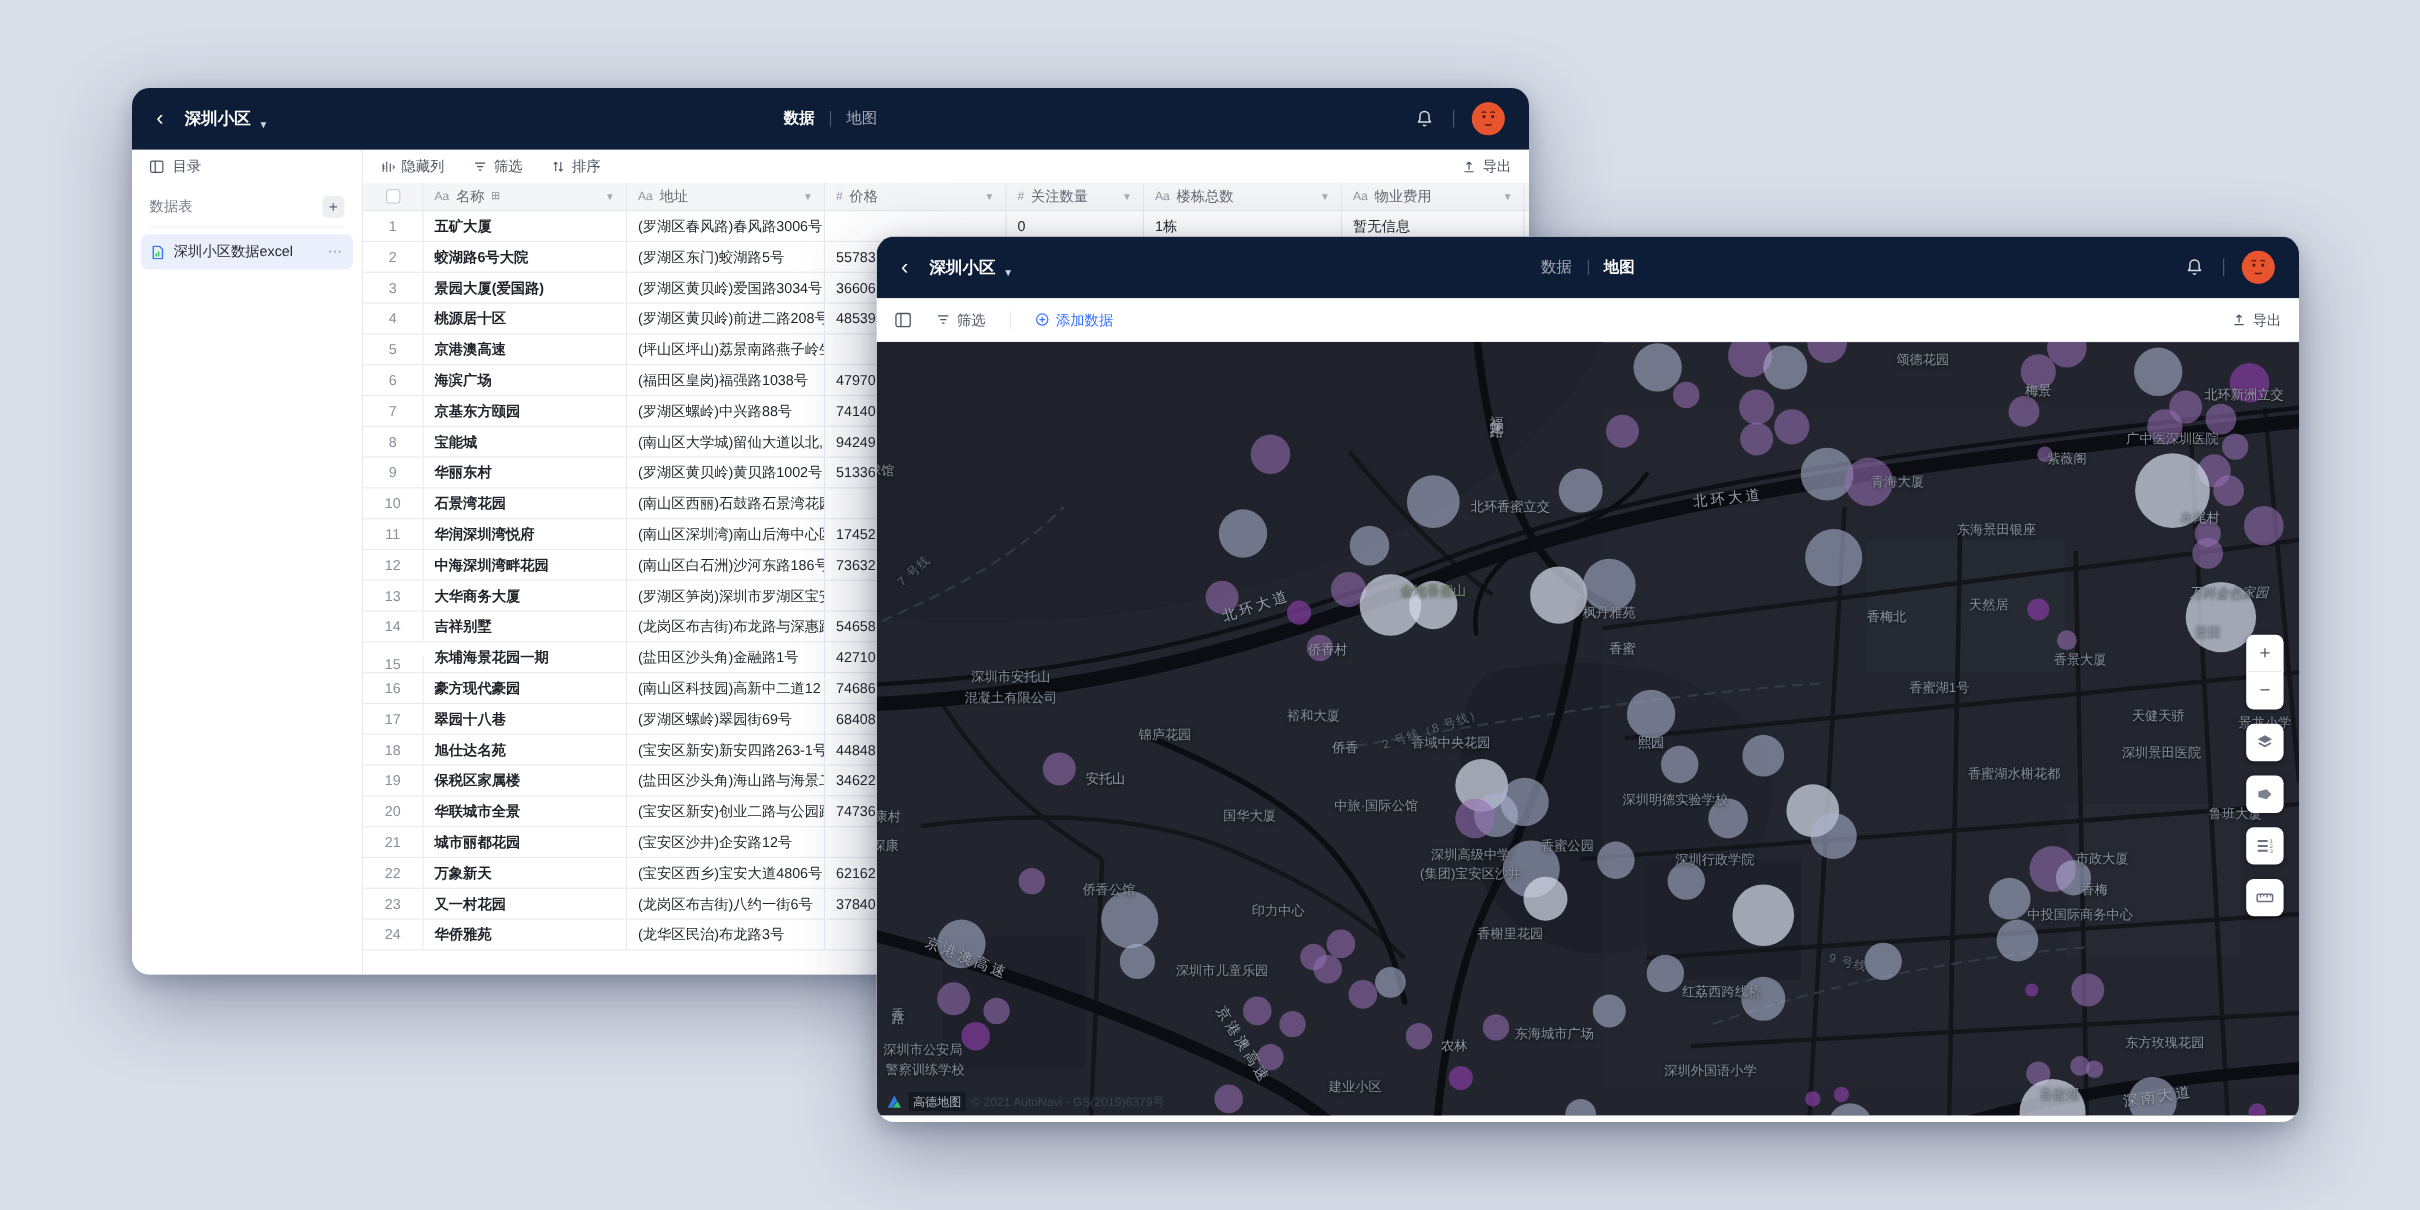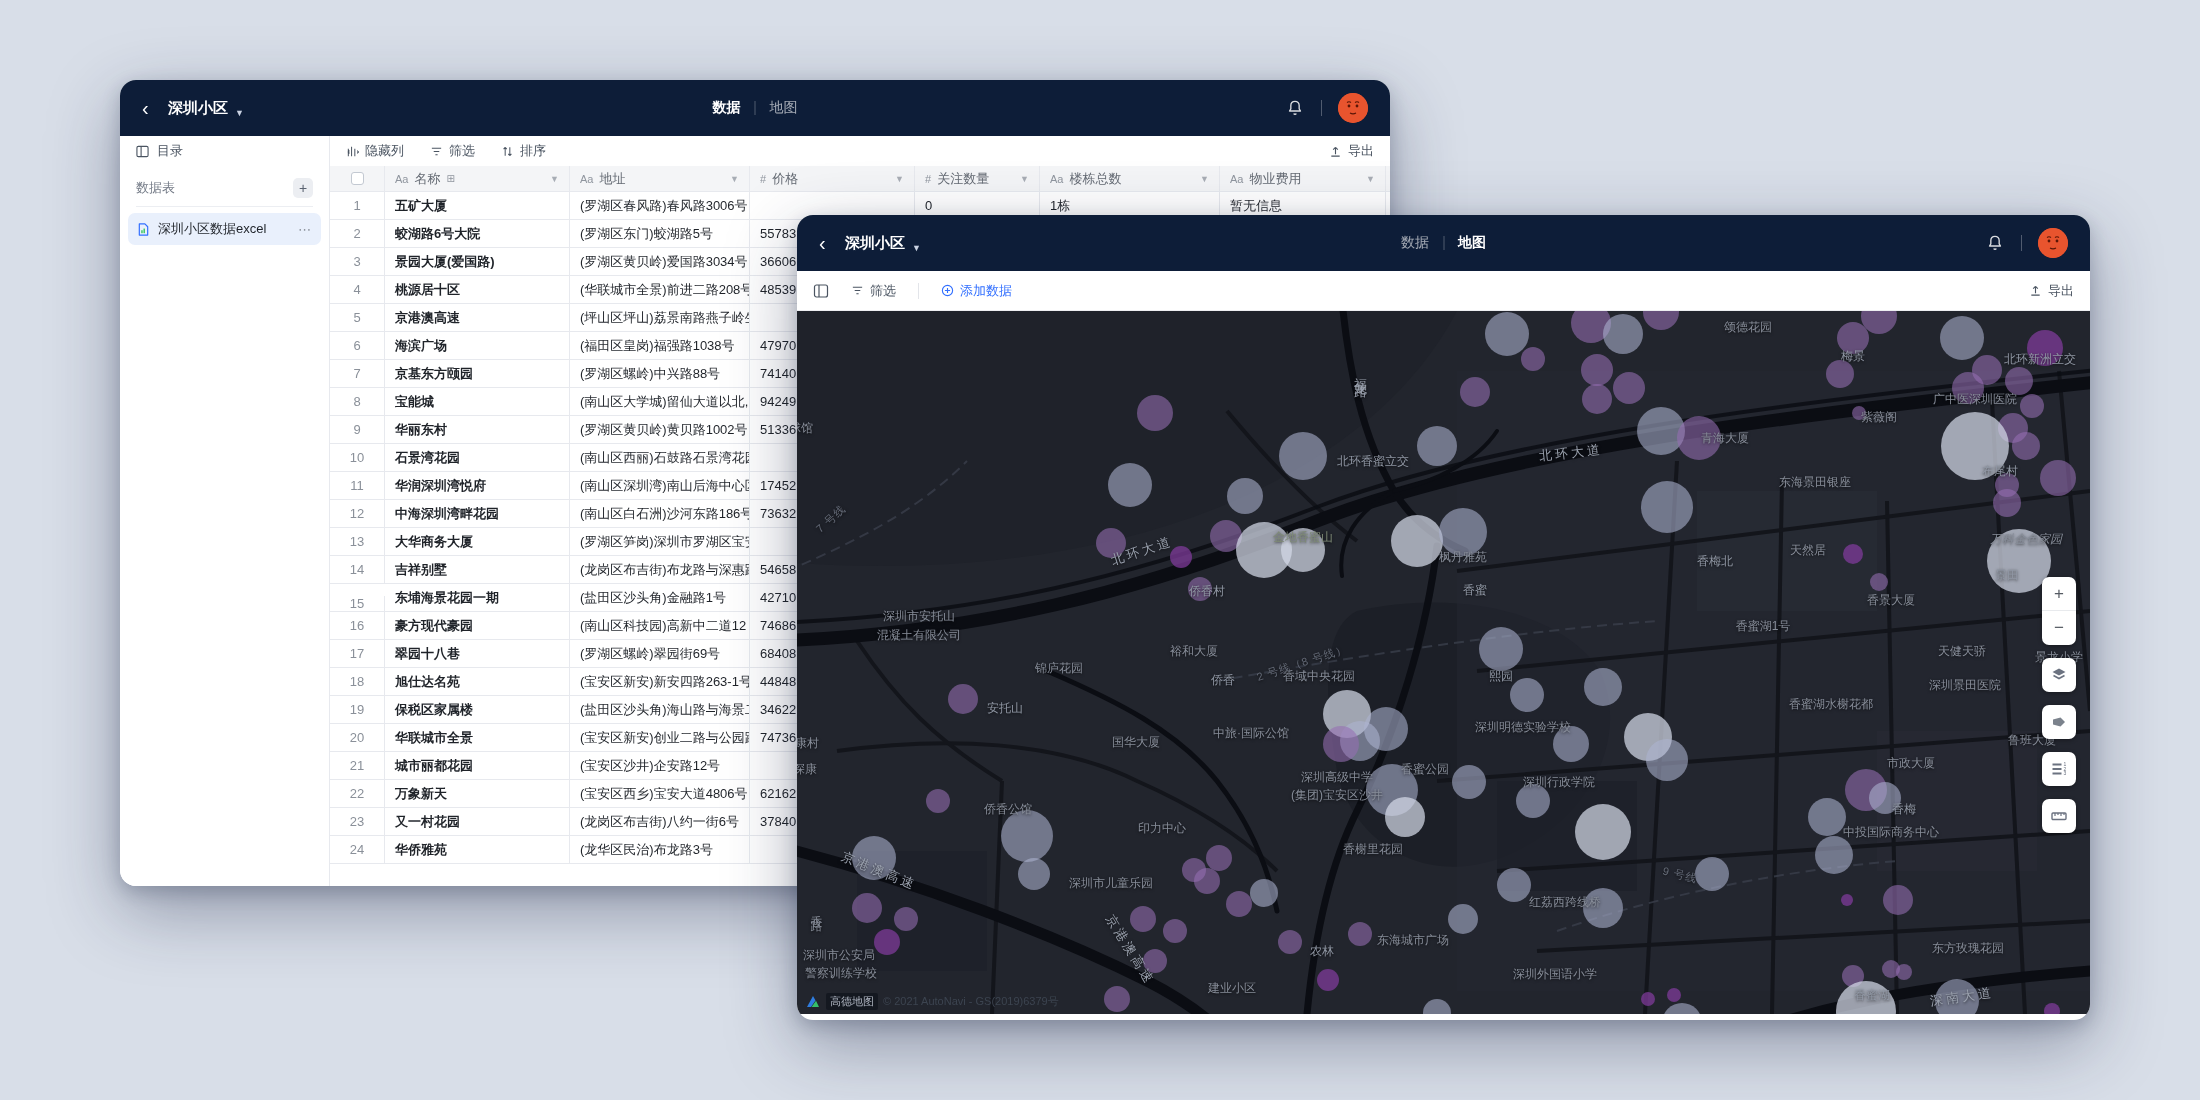--- a/index.html
+++ b/index.html
@@ -238,21 +238,21 @@
             <div class="tcell cell-name" style="width: 185px;">景园大厦(爱国路)</div>
             <div class="tcell" style="width: 180px;">(罗湖区黄贝岭)爱国路3034号</div>
             <div class="tcell" style="width: 165px;">36606</div>
             <div class="tcell" style="width: 125px;"></div>
             <div class="tcell" style="width: 180px;"></div>
             <div class="tcell" style="width: 166px;"></div>
           </div>
           <div class="trow">
             <div class="tcell numcol" style="width: 55px;">4</div>
             <div class="tcell cell-name" style="width: 185px;">桃源居十区</div>
-            <div class="tcell" style="width: 180px;">(华联城市全景)前进二路208号</div>
+            <div class="tcell" style="width: 180px;">(罗湖区黄贝岭)前进二路208号</div>
             <div class="tcell" style="width: 165px;">48539</div>
             <div class="tcell" style="width: 125px;"></div>
             <div class="tcell" style="width: 180px;"></div>
             <div class="tcell" style="width: 166px;"></div>
           </div>
           <div class="trow">
             <div class="tcell numcol" style="width: 55px;">5</div>
             <div class="tcell cell-name" style="width: 185px;">京港澳高速</div>
             <div class="tcell" style="width: 180px;">(坪山区坪山)荔景南路燕子岭生</div>
             <div class="tcell" style="width: 165px;"></div>
@@ -695,21 +695,21 @@
         <div class="mlabel" style="left: 1094px; top: 289px;">香景大厦</div>
         <div class="mlabel" style="left: 966px; top: 315px;">香蜜湖1号</div>
         <div class="mlabel area" style="left: 704px; top: 365px;">熙园</div>
         <div class="mlabel" style="left: 726px; top: 416px;">深圳明德实验学校</div>
         <div class="mlabel" style="left: 762px; top: 471px;">深圳行政学院</div>
         <div class="mlabel" style="left: 1034px; top: 393px;">香蜜湖水榭花都</div>
         <div class="mlabel" style="left: 1165px; top: 340px;">天健天骄</div>
         <div class="mlabel" style="left: 1168px; top: 374px;">深圳景田医院</div>
         <div class="mlabel" style="left: 1262px; top: 346px;">景龙小学</div>
         <div class="mlabel" style="left: 1235px; top: 429px;">鲁班大厦</div>
-        <div class="mlabel" style="left: 1114px; top: 452px;">市政大厦</div>
+        <div class="mlabel" style="left: 1114px; top: 470px;">市政大厦</div>
         <div class="mlabel area" style="left: 1107px; top: 498px;">香梅</div>
         <div class="mlabel" style="left: 1094px; top: 521px;">中投国际商务中心</div>
         <div class="mlabel metro" style="left: 883px; top: 564px; transform: translate(-50%, -50%) rotate(14deg);">9 号线</div>
         <div class="mlabel" style="left: 768px; top: 591px;">红荔西跨线桥</div>
         <div class="mlabel" style="left: 758px; top: 663px;">深圳外国语小学</div>
         <div class="mlabel" style="left: 1171px; top: 637px;">东方玫瑰花园</div>
         <div class="mlabel road" style="left: 1165px; top: 686px; transform: translate(-50%, -50%) rotate(-8deg);">深南大道</div>
         <div class="mlabel area" style="left: 1075px; top: 684px;">香蜜湖</div>
       </div>
 

